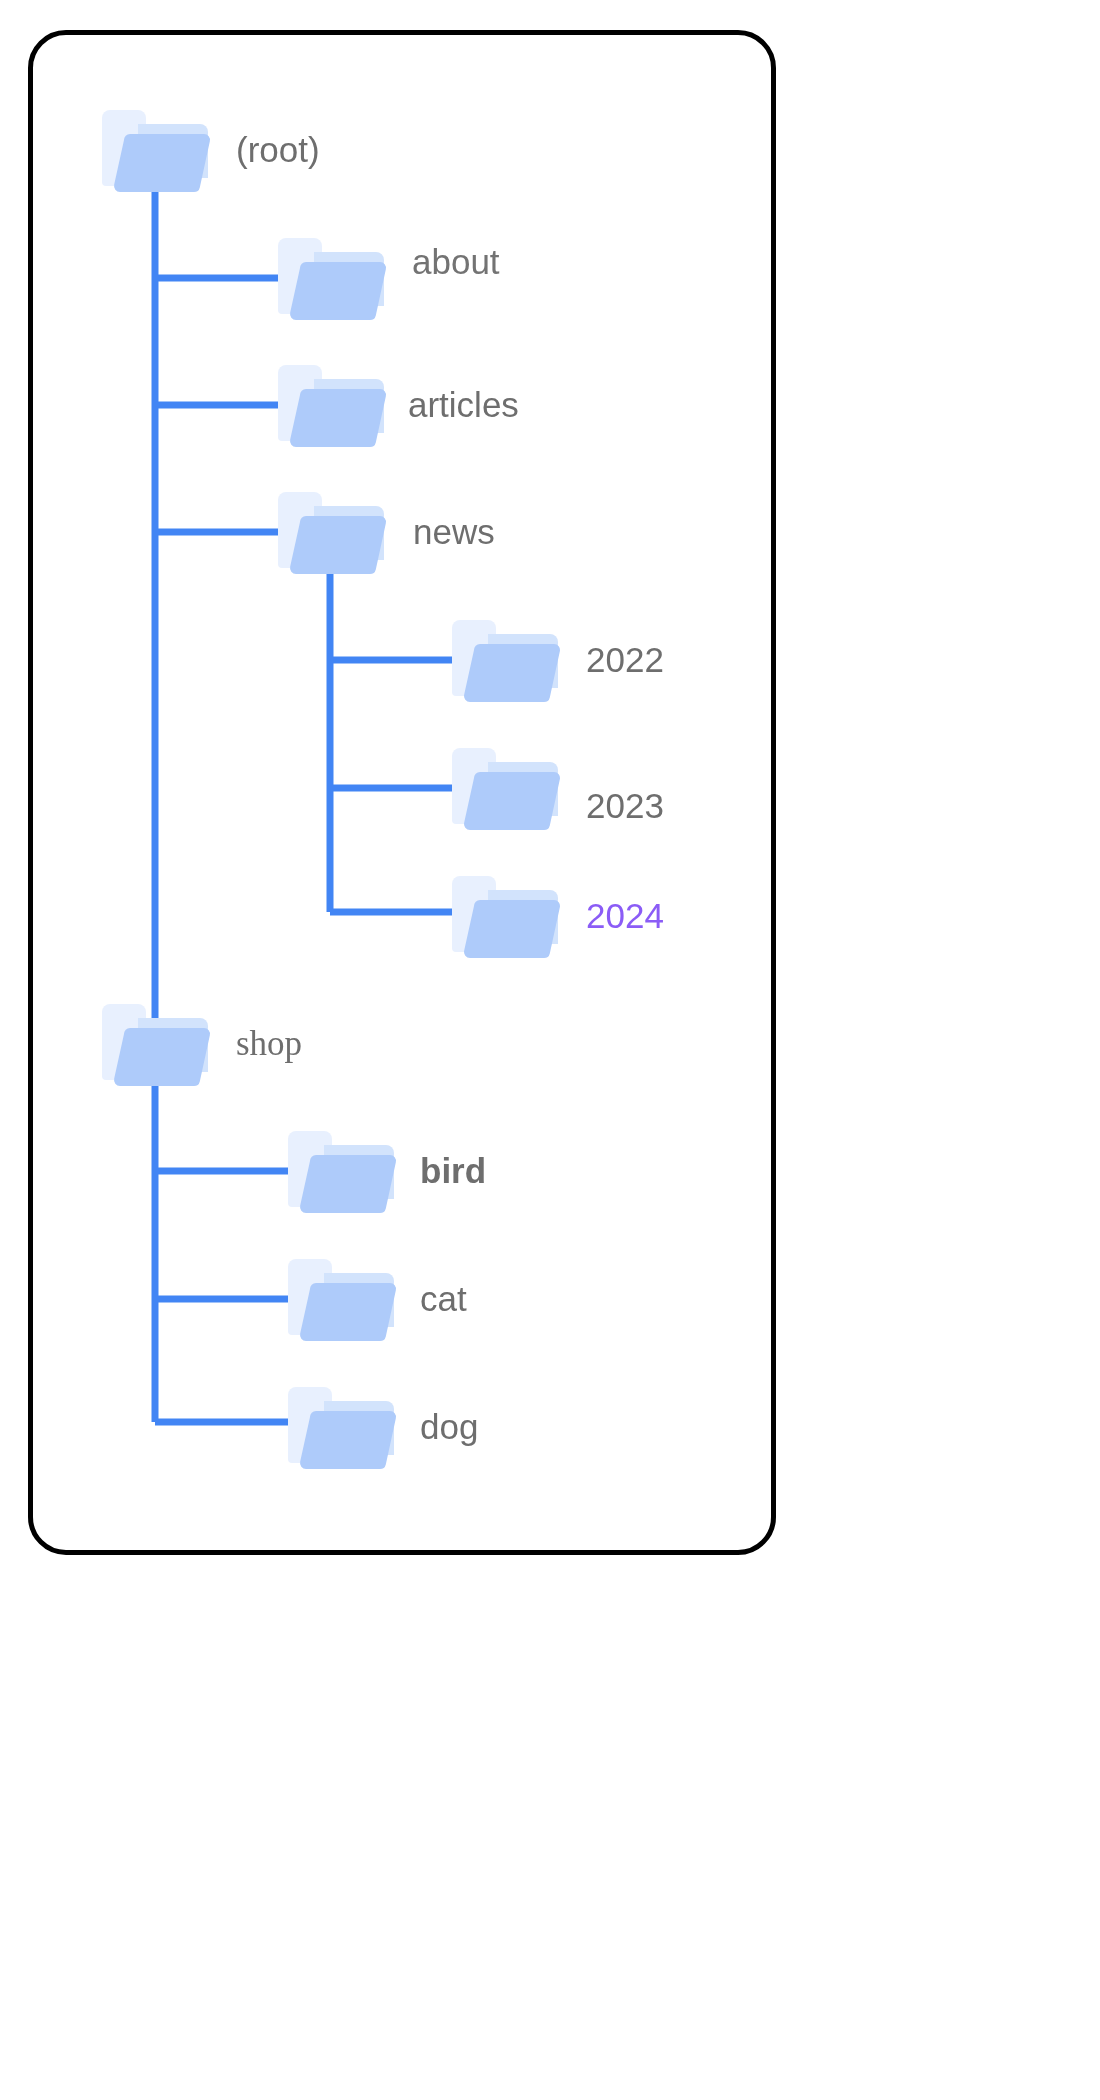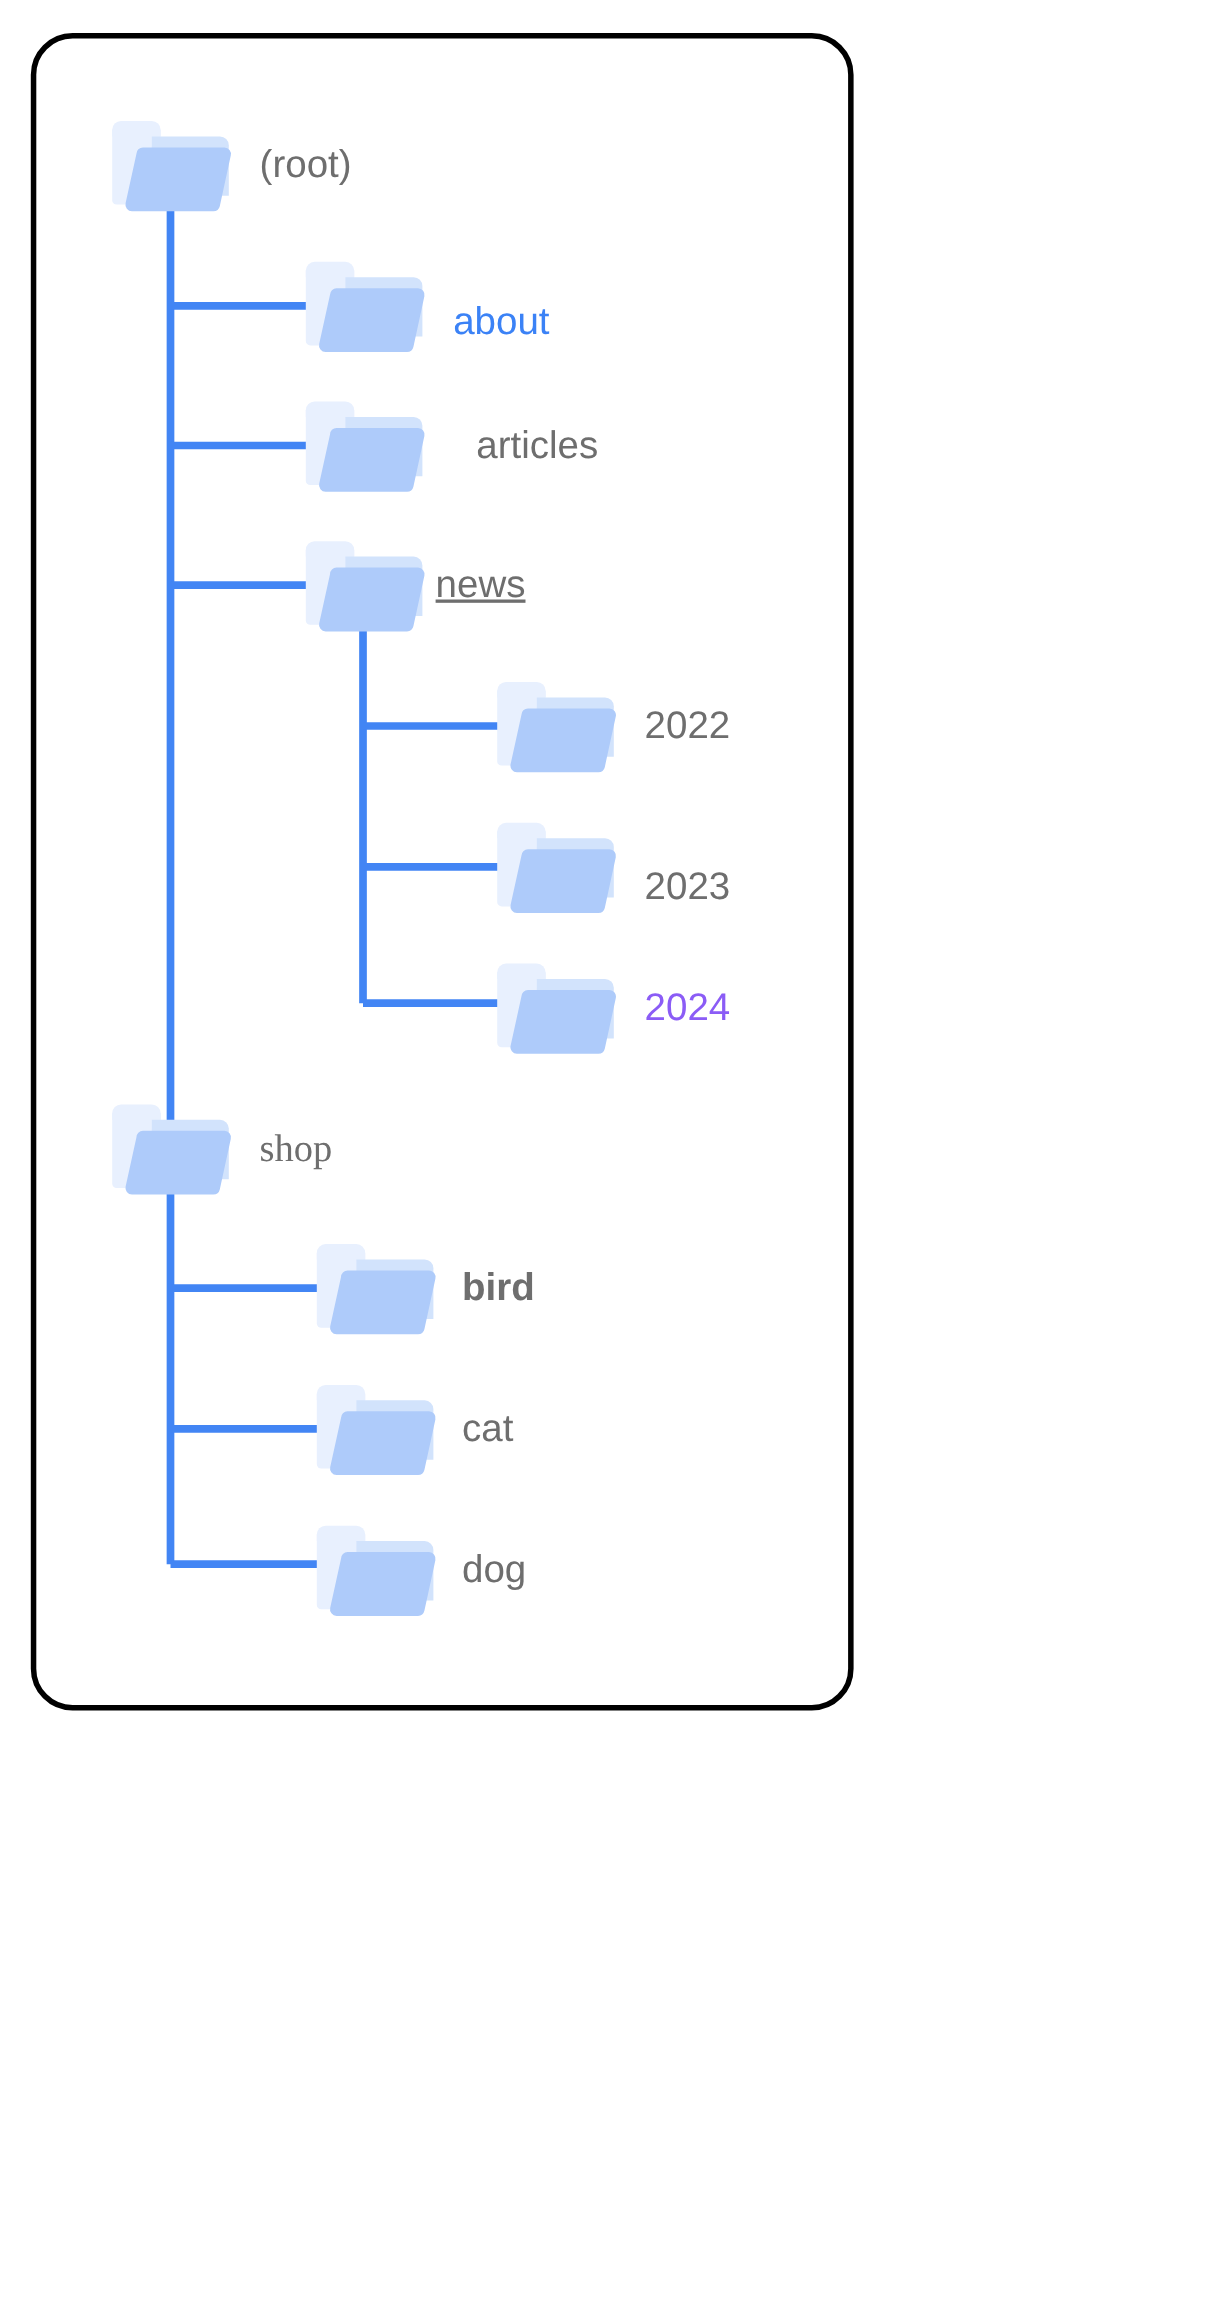--- a/index.html
+++ b/index.html
@@ -69,47 +69,47 @@
   <div class="node" style="left: 0px; top: 0px;">
     <svg class="folder-icon" viewBox="0 0 120 92" xmlns="http://www.w3.org/2000/svg" style="left: 276px; top: 232px;">
 
       <path class="f-back" d="M2,14 a8,8 0 0 1 8,-8 h28 a8,8 0 0 1 8,8 v6 h-44 z" fill="#E8F0FE"></path>
       <path class="f-back2" d="M2,14 h44 v64 a4,4 0 0 1 -4,4 h-36 a4,4 0 0 1 -4,-4 z" fill="#E8F0FE"></path>
 
       <path class="f-mid" d="M38,20 h62 a8,8 0 0 1 8,8 v46 h-70 z" fill="#D2E3FC"></path>
 
       <path class="f-front" d="M24,36 a6,6 0 0 1 6,-6 h74 a6,6 0 0 1 5.8,7.4 l-10,46 a6,6 0 0 1 -5.8,4.6 h-74 a6,6 0 0 1 -5.8,-7.4 z" fill="#AECBFA"></path>
     </svg>
-    <span class="node-label" style="color: #3b82f6; left: 412px; top: 275px;">about</span>
+    <span class="node-label" style="color: #737373; left: 412px; top: 244px;">about</span>
   </div>
 
   <div class="node" style="left: 0px; top: 0px;">
     <svg class="folder-icon" viewBox="0 0 120 92" xmlns="http://www.w3.org/2000/svg" style="left: 276px; top: 359px;">
 
       <path class="f-back" d="M2,14 a8,8 0 0 1 8,-8 h28 a8,8 0 0 1 8,8 v6 h-44 z" fill="#E8F0FE"></path>
       <path class="f-back2" d="M2,14 h44 v64 a4,4 0 0 1 -4,4 h-36 a4,4 0 0 1 -4,-4 z" fill="#E8F0FE"></path>
 
       <path class="f-mid" d="M38,20 h62 a8,8 0 0 1 8,8 v46 h-70 z" fill="#D2E3FC"></path>
 
       <path class="f-front" d="M24,36 a6,6 0 0 1 6,-6 h74 a6,6 0 0 1 5.8,7.4 l-10,46 a6,6 0 0 1 -5.8,4.6 h-74 a6,6 0 0 1 -5.8,-7.4 z" fill="#AECBFA"></path>
     </svg>
-    <span class="node-label" style="color: rgb(110, 110, 110); left: 433px; top: 387px;">articles</span>
+    <span class="node-label" style="color: rgb(110, 110, 110); left: 408px; top: 387px;">articles</span>
   </div>
 
   <div class="node" style="left: 0px; top: 0px;">
     <svg class="folder-icon" viewBox="0 0 120 92" xmlns="http://www.w3.org/2000/svg" style="left: 276px; top: 486px;">
 
       <path class="f-back" d="M2,14 a8,8 0 0 1 8,-8 h28 a8,8 0 0 1 8,8 v6 h-44 z" fill="#E8F0FE"></path>
       <path class="f-back2" d="M2,14 h44 v64 a4,4 0 0 1 -4,4 h-36 a4,4 0 0 1 -4,-4 z" fill="#E8F0FE"></path>
 
       <path class="f-mid" d="M38,20 h62 a8,8 0 0 1 8,8 v46 h-70 z" fill="#D2E3FC"></path>
 
       <path class="f-front" d="M24,36 a6,6 0 0 1 6,-6 h74 a6,6 0 0 1 5.8,7.4 l-10,46 a6,6 0 0 1 -5.8,4.6 h-74 a6,6 0 0 1 -5.8,-7.4 z" fill="#AECBFA"></path>
     </svg>
-    <span class="node-label" style="color: rgb(110, 110, 110); left: 396px; top: 514px; text-decoration: underline;">news</span>
+    <span class="node-label" style="color: rgb(110, 110, 110); left: 413px; top: 514px;">news</span>
   </div>
 
   <div class="node" style="left: 0px; top: 0px;">
     <svg class="folder-icon" viewBox="0 0 120 92" xmlns="http://www.w3.org/2000/svg" style="left: 450px; top: 614px;">
 
       <path class="f-back" d="M2,14 a8,8 0 0 1 8,-8 h28 a8,8 0 0 1 8,8 v6 h-44 z" fill="#E8F0FE"></path>
       <path class="f-back2" d="M2,14 h44 v64 a4,4 0 0 1 -4,4 h-36 a4,4 0 0 1 -4,-4 z" fill="#E8F0FE"></path>
 
       <path class="f-mid" d="M38,20 h62 a8,8 0 0 1 8,8 v46 h-70 z" fill="#D2E3FC"></path>
 

